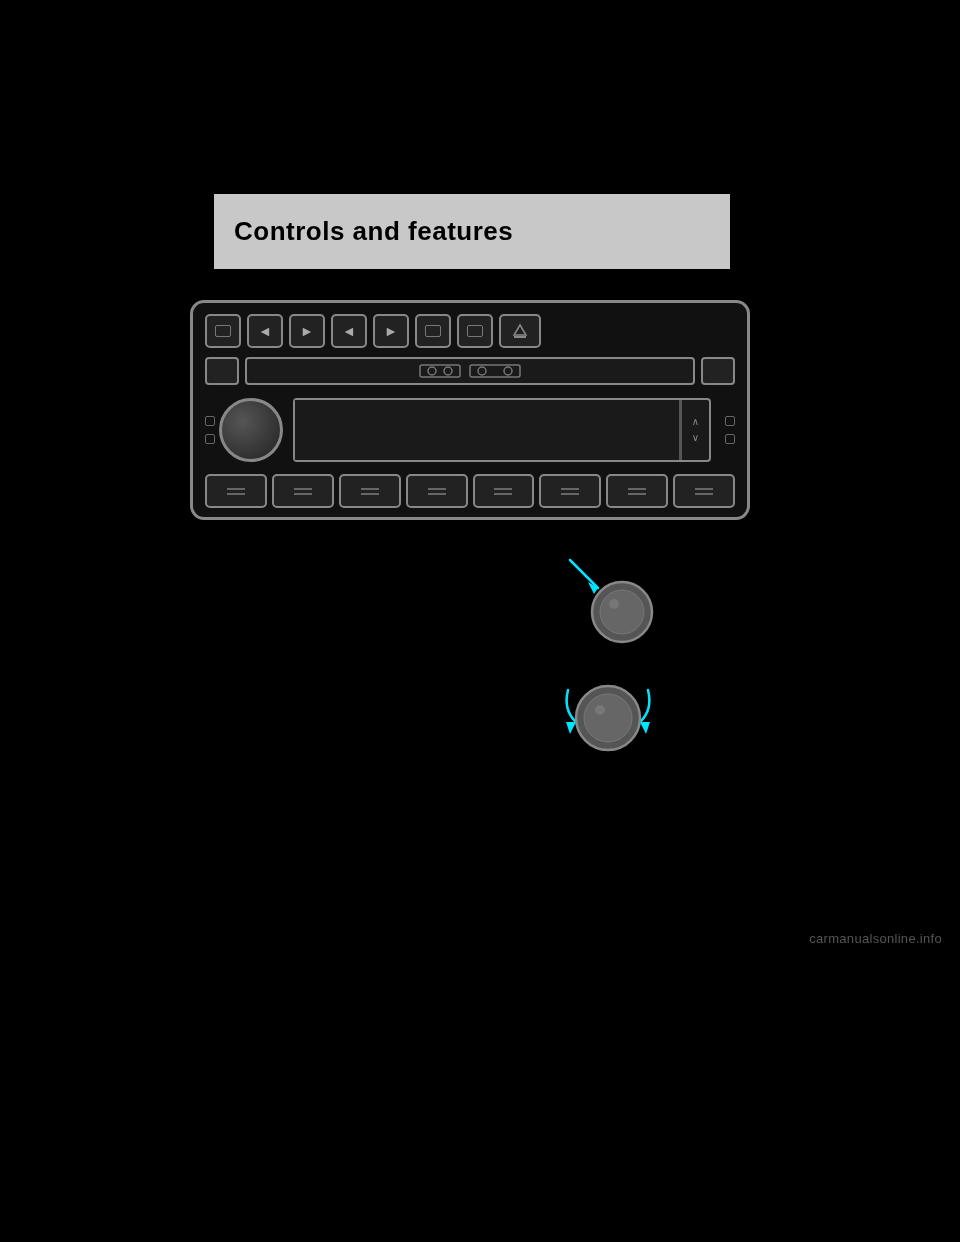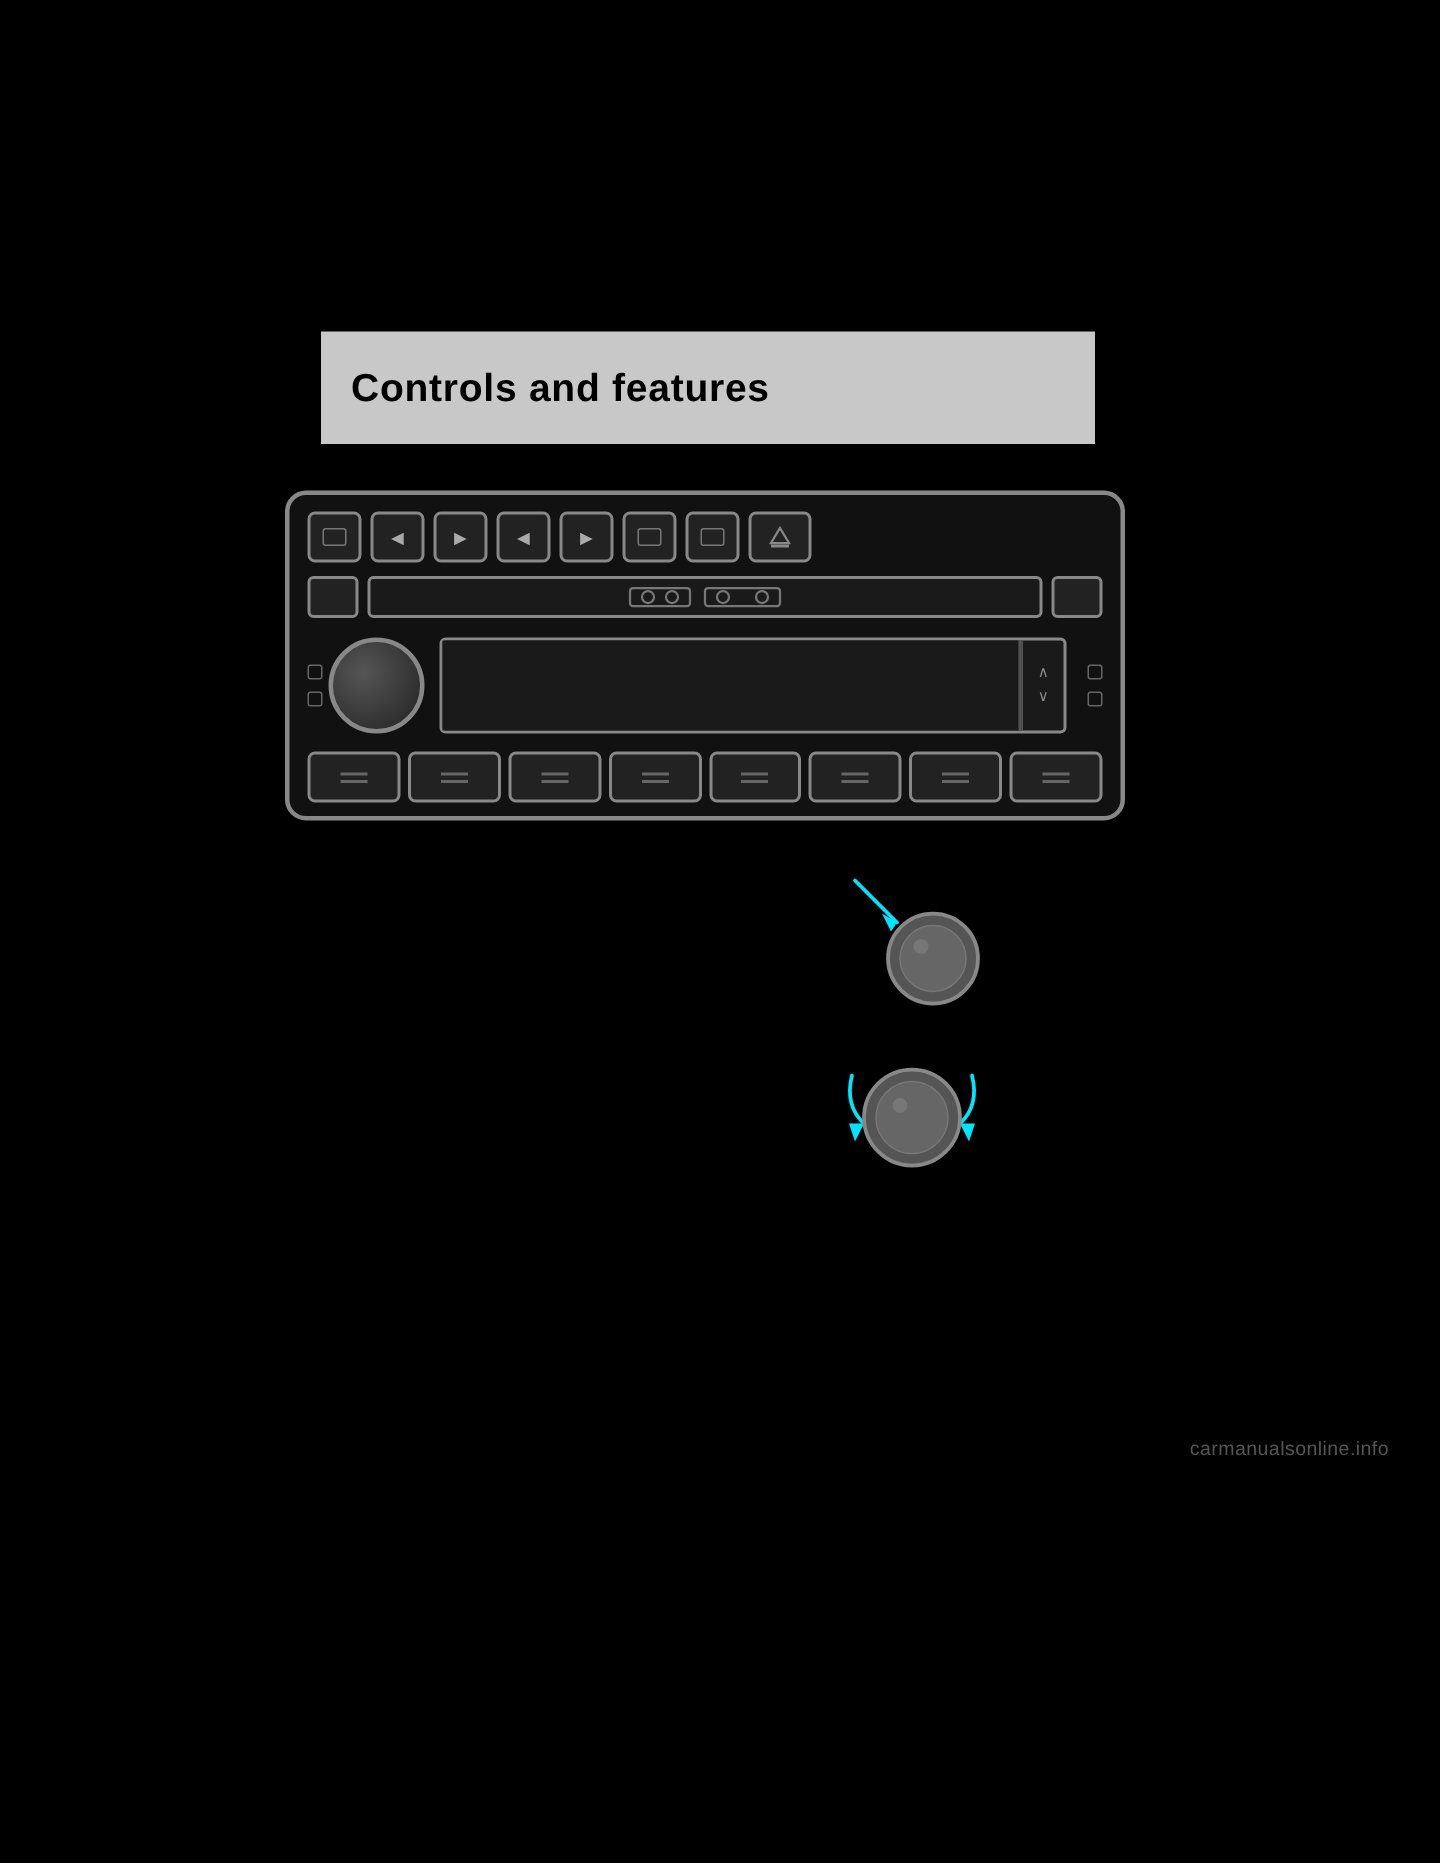--- a/index.html
+++ b/index.html
@@ -11,21 +11,20 @@
       font-family: Arial, sans-serif;
       overflow: hidden;
       position: relative;
     }
 
     .page {
       width: 960px;
       height: 964px;
       background: #000;
       position: relative;
-      margin-top: 27px;
     }
 
     
     .header-banner {
       position: absolute;
       top: 194px;
       left: 214px;
       width: 516px;
       height: 75px;
       background: #c8c8c8;
@@ -223,21 +222,21 @@
     .preset-line {
       width: 18px;
       height: 2px;
       background: #666;
     }
 
     
     .watermark {
       position: absolute;
       bottom: 18px;
-      right: 34px;
+      right: 18px;
       color: #555;
       font-size: 13px;
       letter-spacing: 0.3px;
     }
 
     
     .svg-arrow-1 {
       position: absolute;
       top: 540px;
       left: 540px;

